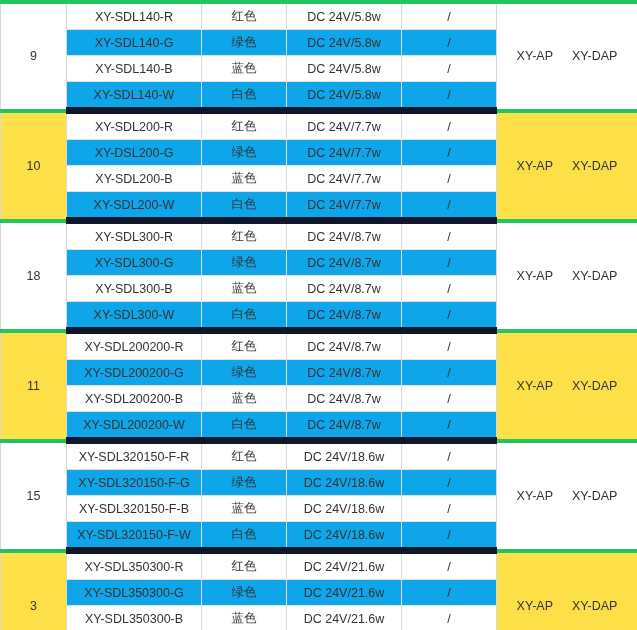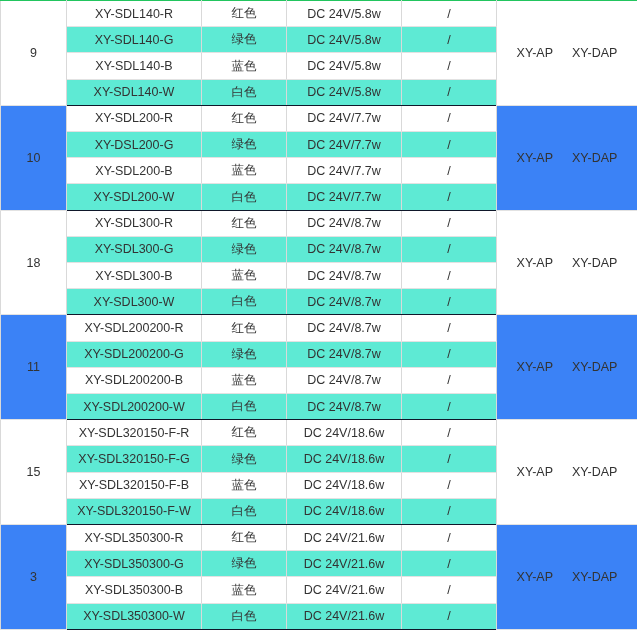--- a/index.html
+++ b/index.html
@@ -24,24 +24,24 @@
     border-bottom-color: #e2e2e2;
     text-align: center;
     vertical-align: middle;
     font-size: 12.5px;
     color: #333333;
     height: 25px;
     padding: 0 2px;
     white-space: nowrap;
     overflow: hidden;
   }
-  tr.grp-start td { border-top: 1px solid #22c55e; }
-  tr.grp-end td   { border-bottom: 1px solid #0f172a; }
-  tr.stripe td.dc { background: #5eead4; }
-  .g-alt-cell     { background: #3b82f6; }
+  tr.grp-start td { border-top: 4px solid #22c55e; }
+  tr.grp-end td   { border-bottom: 7px solid #0f172a; }
+  tr.stripe td.dc { background: #0ea5e9; }
+  .g-alt-cell     { background: #fde047; }
   td.c-acc .acc-wrap {
     display: flex;
     justify-content: center;
     align-items: center;
     gap: 19px;
   }
 </style>
 </head>
 <body>
 

